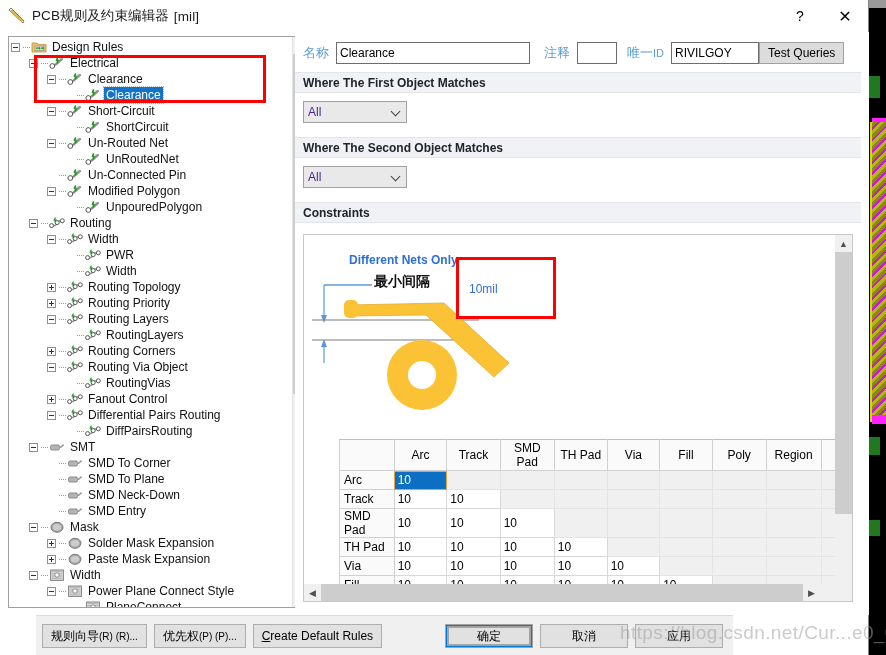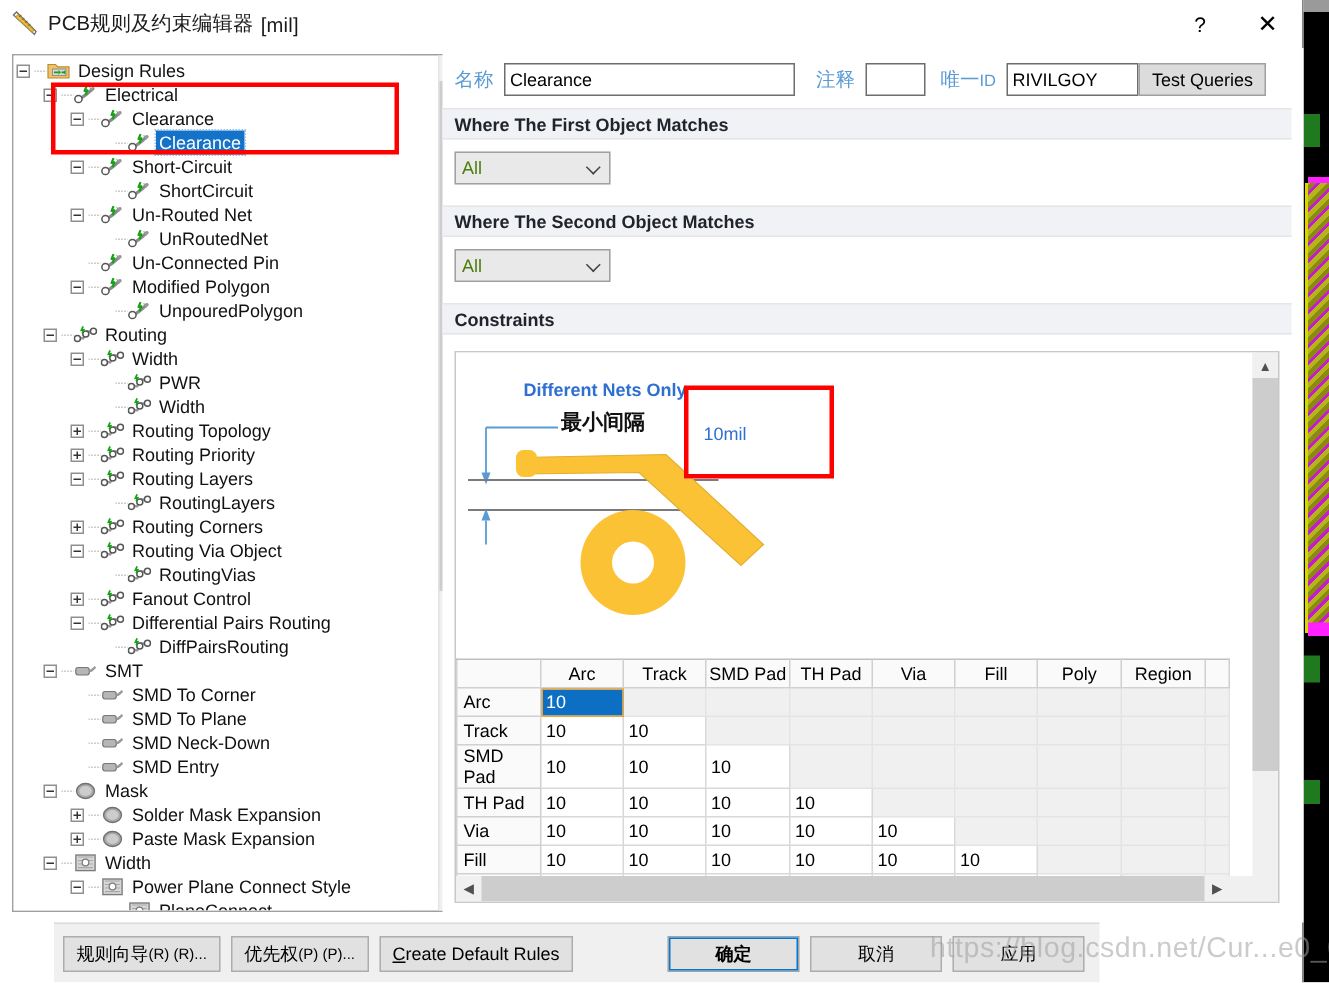--- a/index.html
+++ b/index.html
@@ -251,21 +251,21 @@
   }
   .combo-row { padding: 8px 0 8px 8px; }
   .combo {
     width: 104px; height: 22px;
     border: 1px solid #a0a0a0;
     background: #e9e9e9;
     font-size: 12px;
     display: flex; align-items: center;
     padding-left: 4px;
     position: relative;
-    color: #4d7c0f;
+    color: #4c1d95;
   }
   .combo .chev {
     position: absolute; right: 7px; top: 6px;
     width: 7px; height: 7px;
     border-left: 1px solid #444;
     border-bottom: 1px solid #444;
     transform: rotate(-45deg);
   }
 
   
@@ -316,20 +316,21 @@
     color: #2f6fd0; font-size: 12px;
   }
   .illus svg { position: absolute; left: 0; top: 0; }
 
   
   .ctable {
     border-collapse: collapse;
     font-size: 12px;
     table-layout: fixed;
     margin-top: 4px;
+    margin-left: 35px;
   }
   .ctable th {
     background: #fafafa;
     border: 1px solid #d0d0d0;
     border-top: 1px solid #bfbfbf;
     font-weight: normal;
     height: 19px;
     color: #000;
     font-size: 12px;
   }
@@ -412,25 +413,24 @@
     color: #000;
     display: flex; align-items: center; justify-content: center;
     padding: 0 8px;
     font-family: "Liberation Sans", sans-serif;
     cursor: default;
     white-space: nowrap;
   }
   .fbtn .mn { font-size: 10px; }
   .fbtn.wide { min-width: 126px; }
   .fbtn.default {
-    border: 1px solid #a3a3a3;
+    border: 4px solid #a3a3a3;
     background: #e1e1e1;
     outline: 1px solid #0078d7;
     outline-offset: -2px;
-    font-weight: bold;
   }
   .fbtn u { text-decoration: underline; }
 
   
   .watermark {
     position: absolute;
     left: 620px; top: 622px;
     font-size: 19px;
     color: rgba(160,160,160,0.55);
     letter-spacing: 0.4px;

